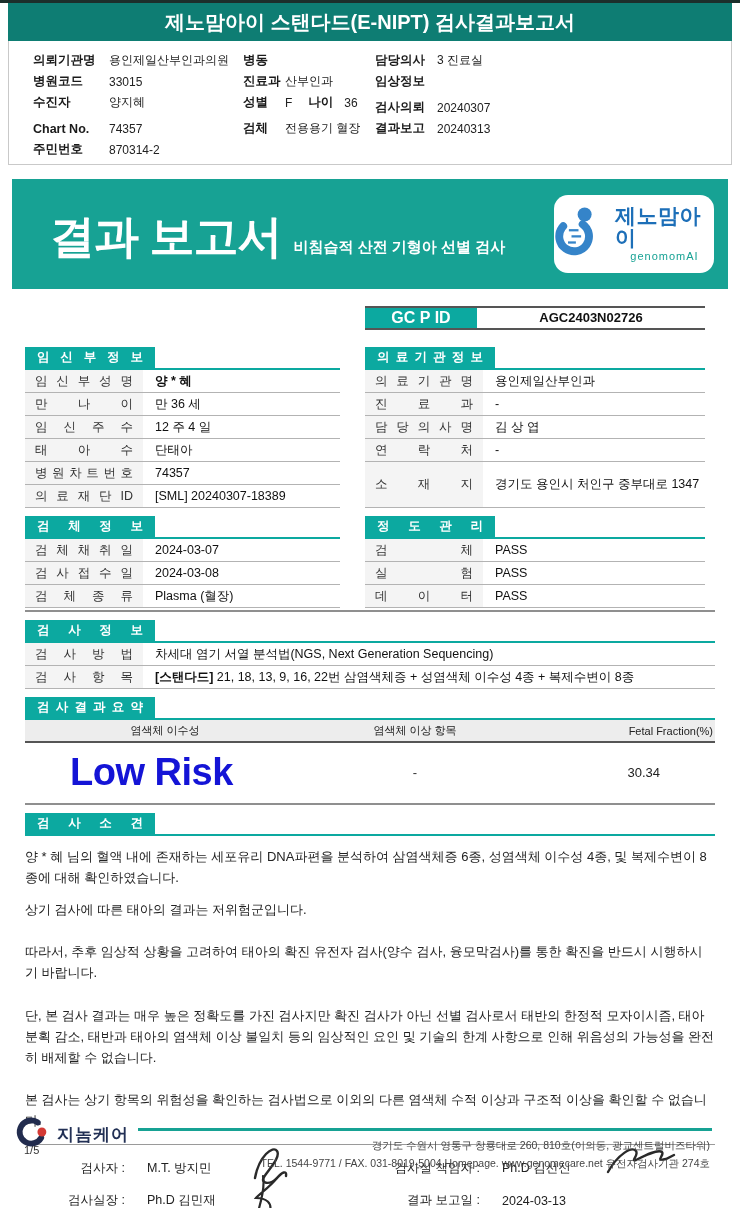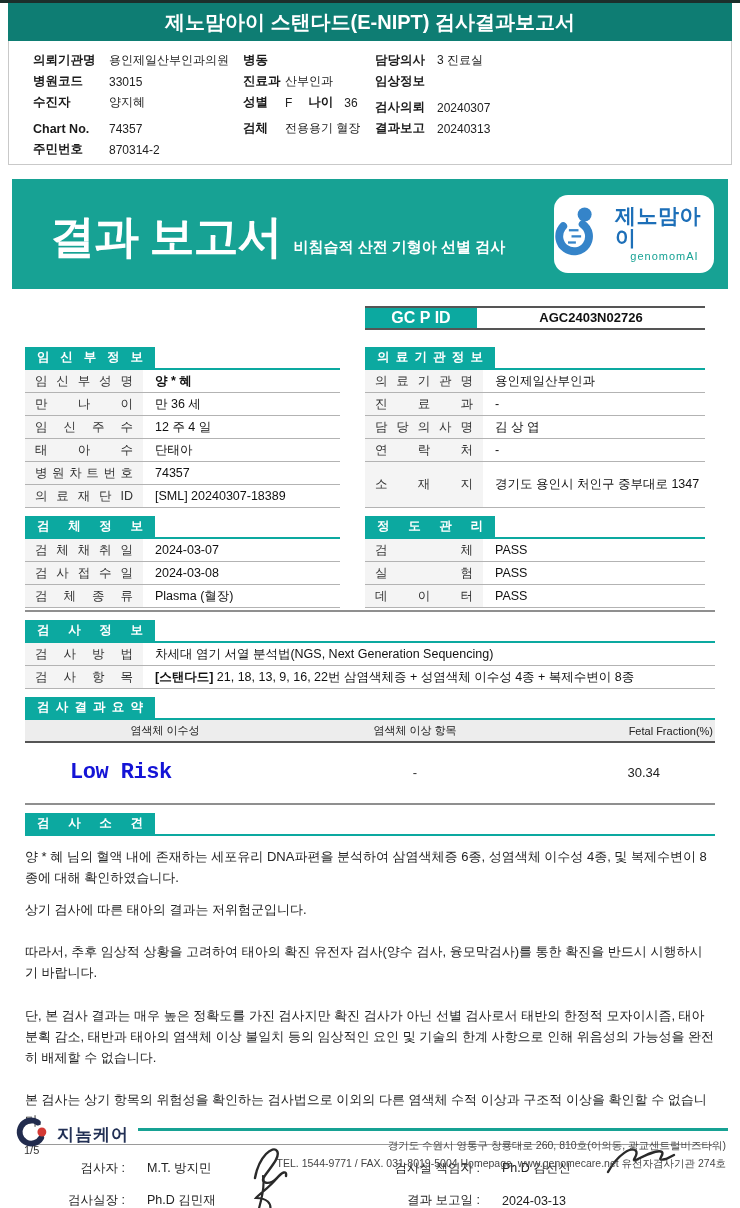--- a/index.html
+++ b/index.html
@@ -83,37 +83,37 @@
   .summary-head{
     display:flex;height:23px;align-items:center;background:#ededed;
     border-bottom:2px solid #555;font-size:11px;color:#222;
   }
   .sh-c1{width:280px;text-align:center;}
   .sh-c2{flex:1;text-align:center;}
   .sh-c3{width:190px;text-align:right;padding-right:2px;}
   .summary-result{display:flex;height:58px;align-items:center;}
   .low-risk{
     width:280px;text-align:left;padding-left:45px;
-    color:var(--risk-blue);font-size:22px;font-weight:900;letter-spacing:-0.5px;font-family:Liberation Mono, monospace;
+    color:var(--risk-blue);font-size:38px;font-weight:900;letter-spacing:-0.5px;
   }
   .sr-c2{flex:1;text-align:center;font-size:13px;color:#333;}
   .sr-c3{width:190px;text-align:right;padding-right:55px;font-size:13px;color:#222;}
   
   .opinion{font-size:13px;line-height:1.6;color:#222;}
   .opinion p{margin-top:11px;}
   .opinion p.sp{margin-top:22px;}
   
   .sig-block{border-top:1.5px solid #9a9a9a;margin-top:12px;padding-top:8px;display:flex;}
   .sig-half{width:50%;display:flex;flex-direction:column;}
   .sig-row{display:flex;align-items:center;height:32px;font-size:12.5px;}
   .sig-label{width:100px;text-align:right;color:#222;flex:none;}
   .sig-name{width:100px;margin-left:22px;flex:none;color:#222;}
   .sig-svg{height:46px;margin-top:-8px;}
   
-  .footer{position:absolute;left:0;right:0;bottom:18px;height:74px;}
+  .footer{position:absolute;left:0;right:16px;bottom:18px;height:74px;}
   .f-logo{position:absolute;left:15px;top:0;display:flex;align-items:center;gap:6px;}
   .f-logo-text{font-size:17px;font-weight:bold;color:var(--navy);letter-spacing:1px;}
   .f-rule{position:absolute;left:138px;right:12px;top:12px;height:3px;background:var(--teal);}
   .f-addr{position:absolute;right:14px;top:20px;text-align:right;font-size:10.5px;color:#444;line-height:1.75;}
   .f-page{position:absolute;left:24px;top:28px;font-size:11px;color:#333;}
 </style>
 </head>
 <body>
 
 <div class="top-line"></div>

